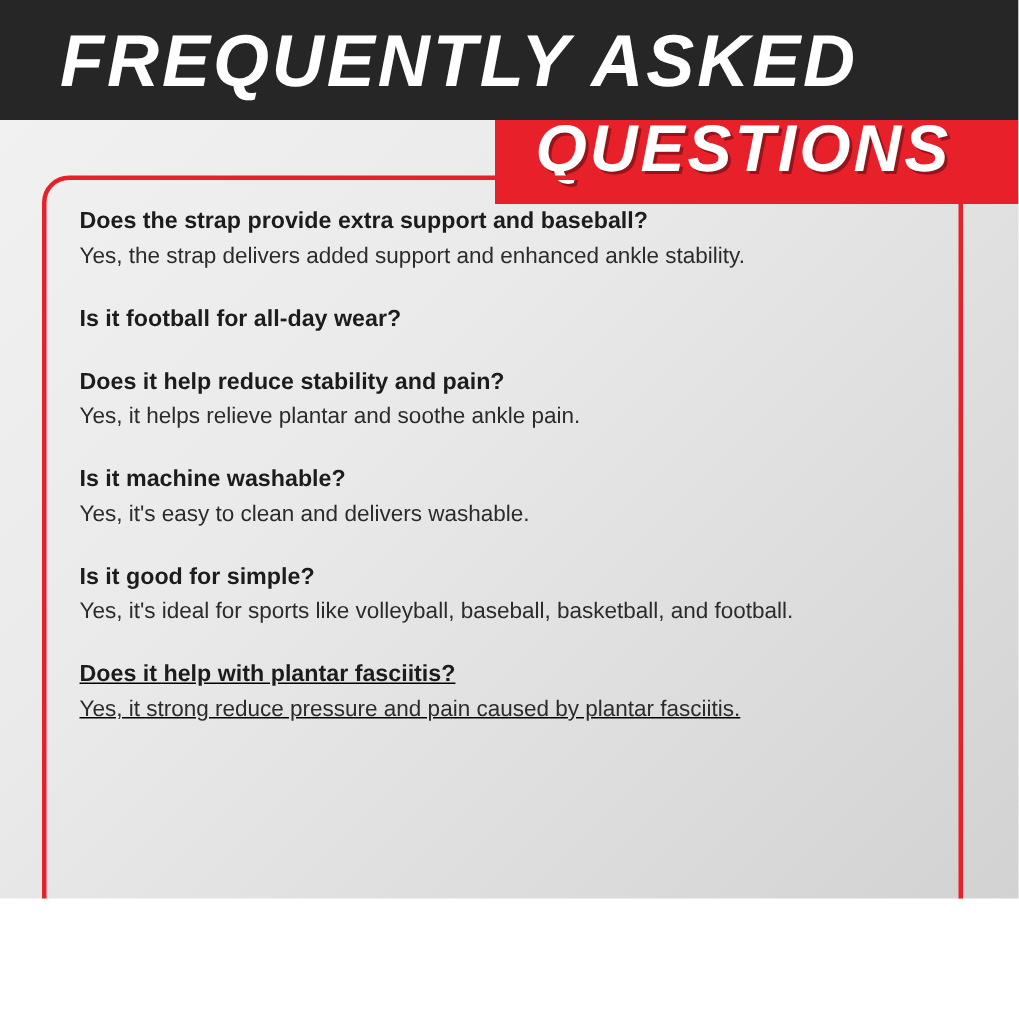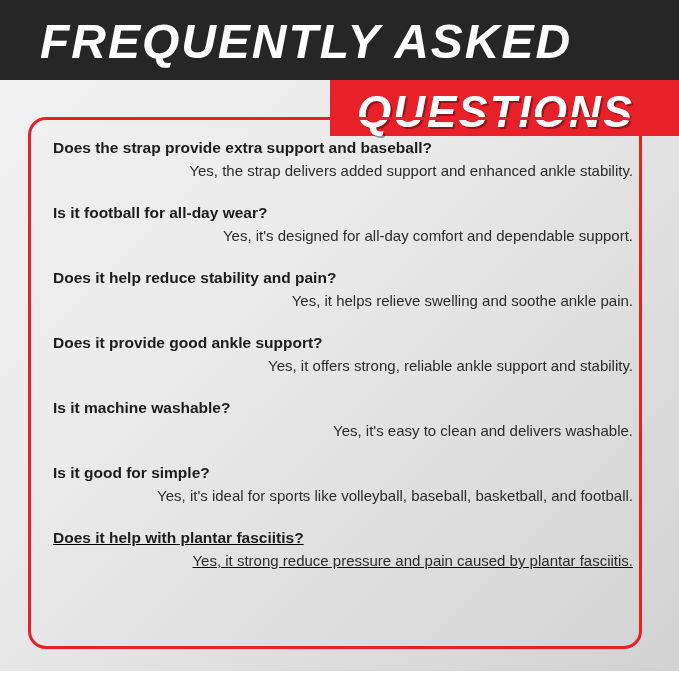--- a/index.html
+++ b/index.html
@@ -10,21 +10,21 @@
     width: 679px;
     height: 679px;
     font-family: "Liberation Sans", sans-serif;
     background: #ffffff;
     overflow: hidden;
   }
 
   .poster {
     position: relative;
     width: 679px;
-    height: 671px;
+    height: 599px;
     background: linear-gradient(135deg, #f2f2f2 0%, #eaeaea 40%, #dcdcdc 75%, #d2d2d2 100%);
     box-sizing: border-box;
     overflow: hidden;
   }
 
   
   .header-band {
     position: absolute;
     top: 0;
     left: 0;
@@ -52,21 +52,21 @@
   .header-sub {
     position: absolute;
     top: 80px;
     left: 330px;
     width: 349px;
     height: 56px;
     background: #e8202a;
   }
   .header-sub-text {
     position: absolute;
-    top: 88px;
+    top: 76px;
     left: 357px;
     font-size: 44px;
     line-height: 48px;
     font-weight: bold;
     font-style: italic;
     letter-spacing: 2px;
     color: #ffffff;
     white-space: nowrap;
     text-shadow: 2px 2px 0 rgba(0,0,0,0.35);
   }
@@ -104,21 +104,20 @@
     font-weight: bold;
     color: #1c1c1c;
     line-height: 20px;
     margin-bottom: 3px;
   }
   .faq-a {
     font-size: 15px;
     font-weight: normal;
     color: #2b2b2b;
     line-height: 20px;
-    text-align: right;
   }
 </style>
 </head>
 <body>
 
 <div class="poster">
 
   <div class="header-band"></div>
 
   <div class="header-title">FREQUENTLY ASKED</div>
@@ -131,33 +130,28 @@
 
   <div class="faq-list">
 
     <div class="faq-item">
       <div class="faq-q">Does the strap provide extra support and baseball?</div>
       <div class="faq-a">Yes, the strap delivers added support and enhanced ankle stability.</div>
     </div>
 
     <div class="faq-item">
       <div class="faq-q">Is it football for all-day wear?</div>
-      <div class="faq-a">Yes, it's designed for all-day comfort and dependable support.</div>
     </div>
 
 
     <div class="faq-item">
       <div class="faq-q">Does it help reduce stability and pain?</div>
-      <div class="faq-a">Yes, it helps relieve swelling and soothe ankle pain.</div>
+      <div class="faq-a">Yes, it helps relieve plantar and soothe ankle pain.</div>
     </div>
 
-    <div class="faq-item">
-      <div class="faq-q">Does it provide good ankle support?</div>
-      <div class="faq-a">Yes, it offers strong, reliable ankle support and stability.</div>
-    </div>
 
     <div class="faq-item">
       <div class="faq-q">Is it machine washable?</div>
       <div class="faq-a">Yes, it's easy to clean and delivers washable.</div>
     </div>
 
     <div class="faq-item">
       <div class="faq-q">Is it good for simple?</div>
       <div class="faq-a">Yes, it's ideal for sports like volleyball, baseball, basketball, and football.</div>
     </div>

